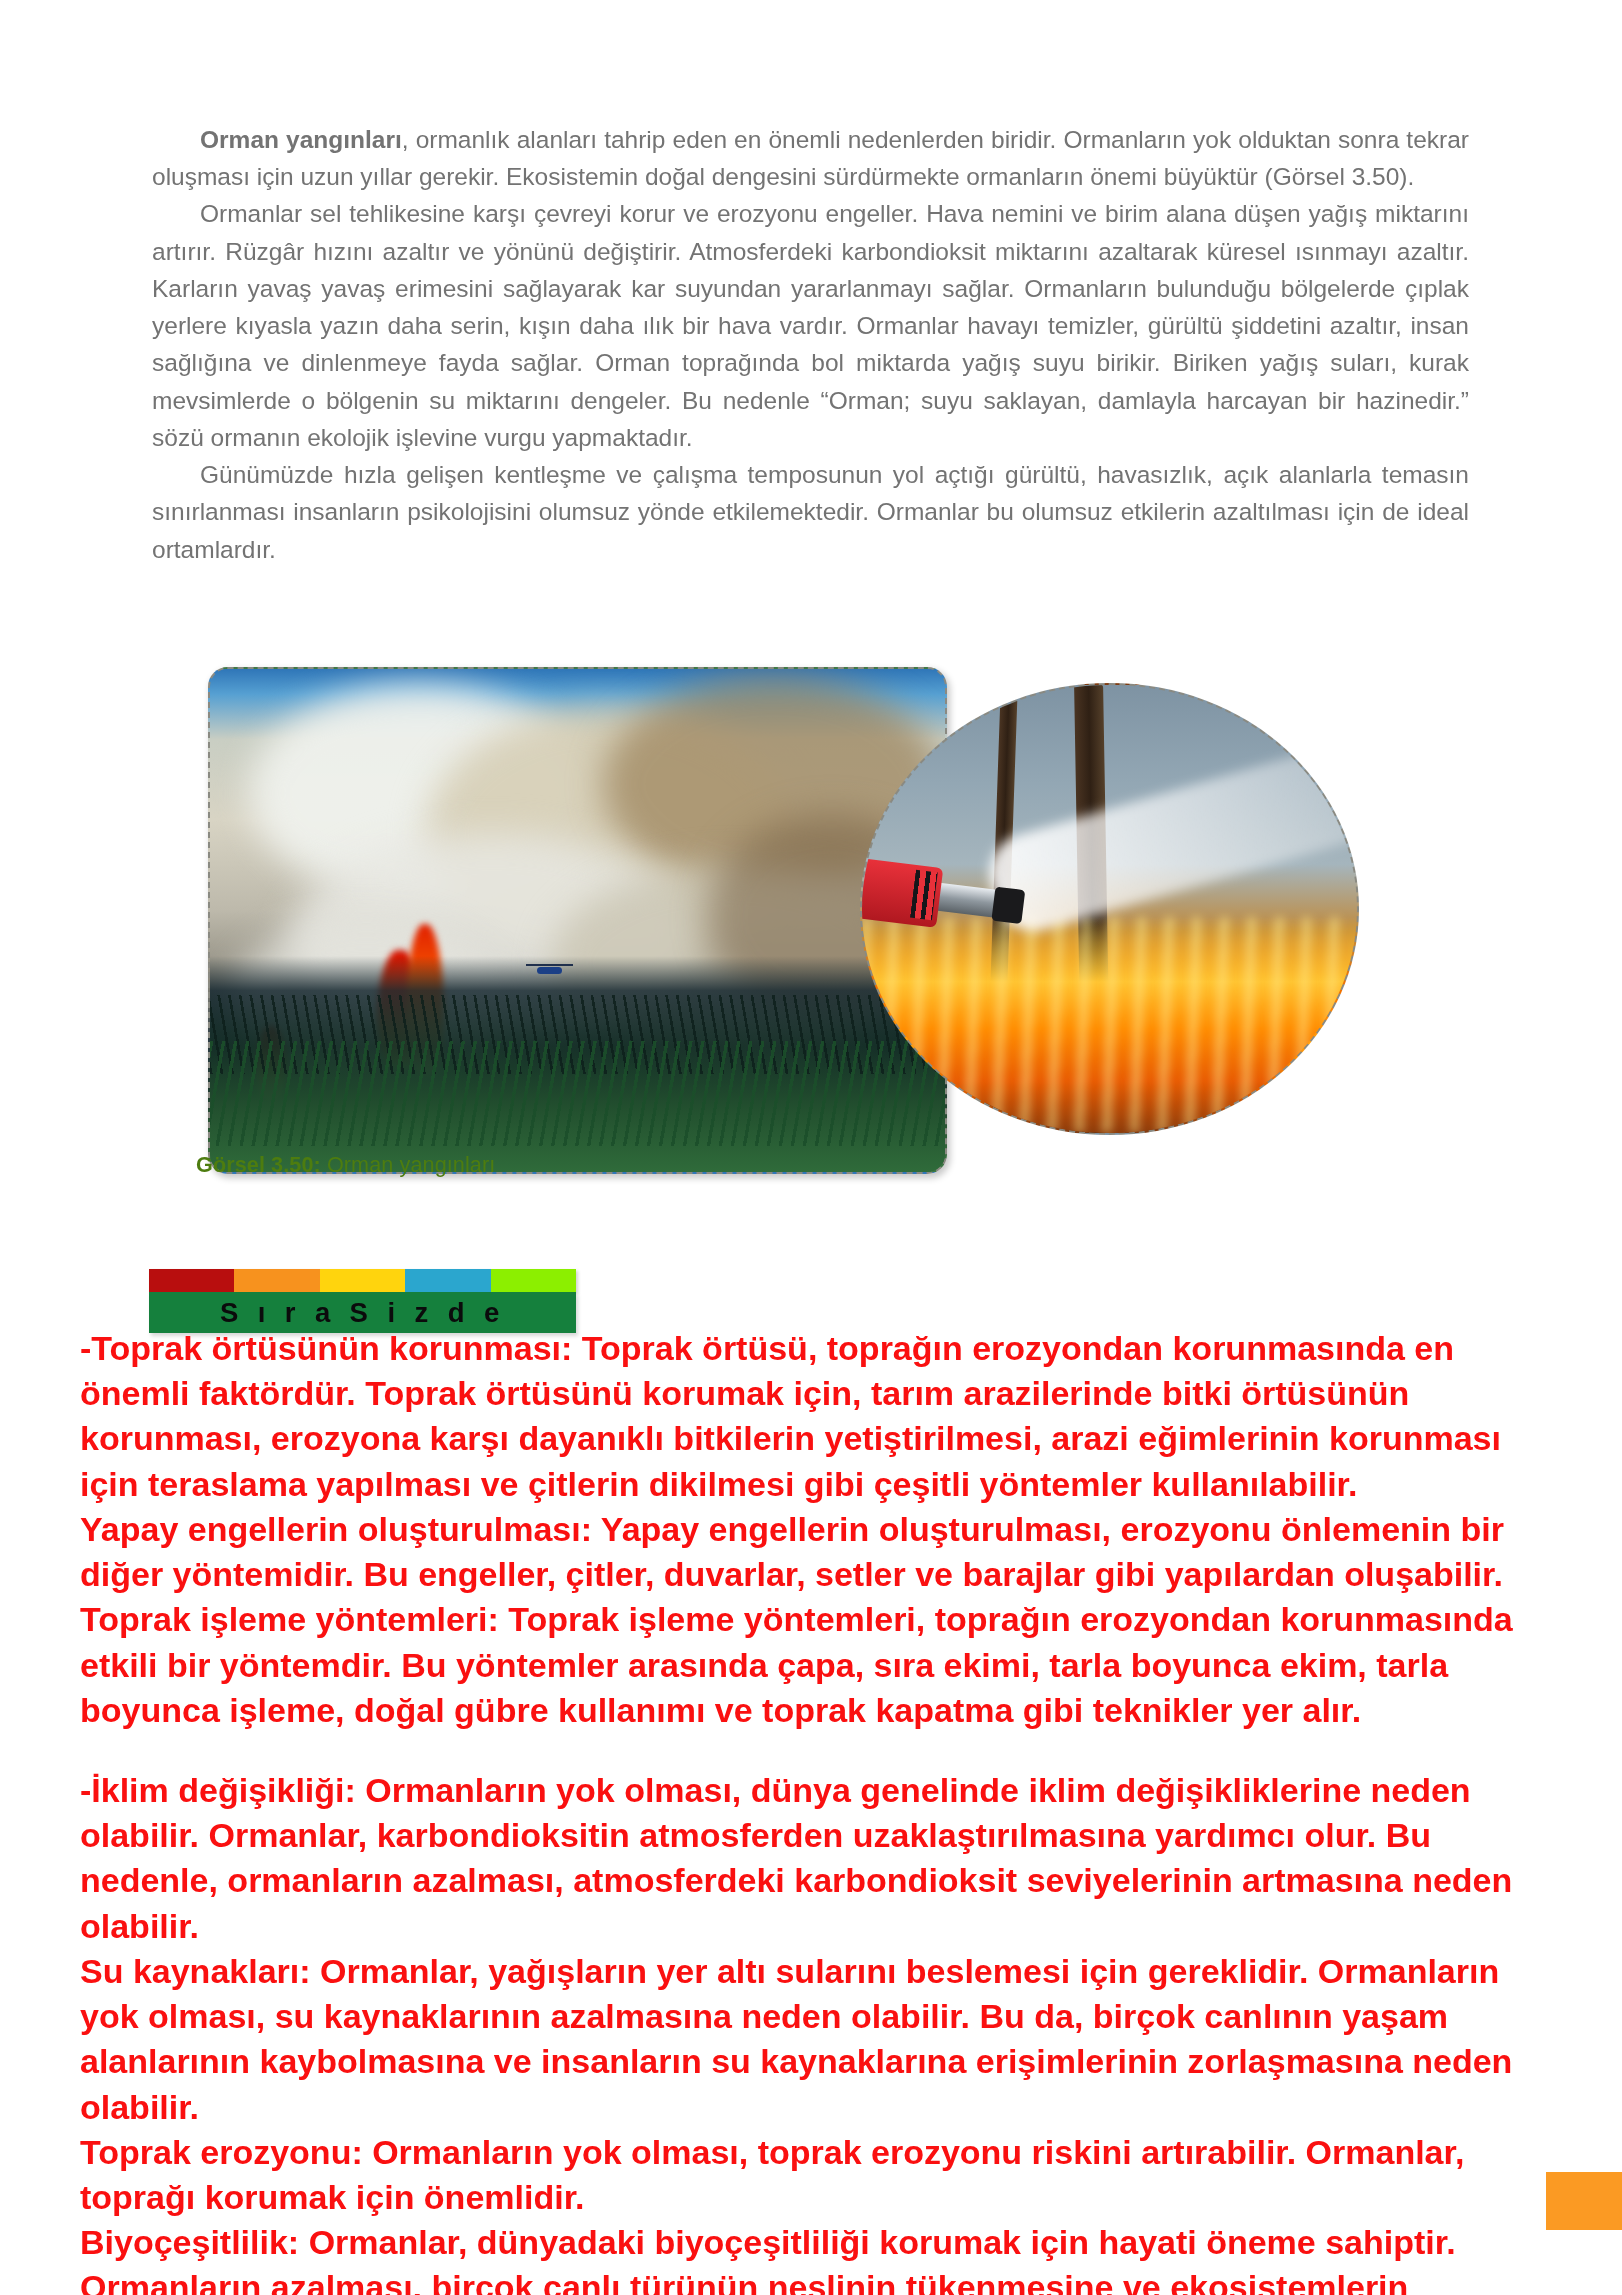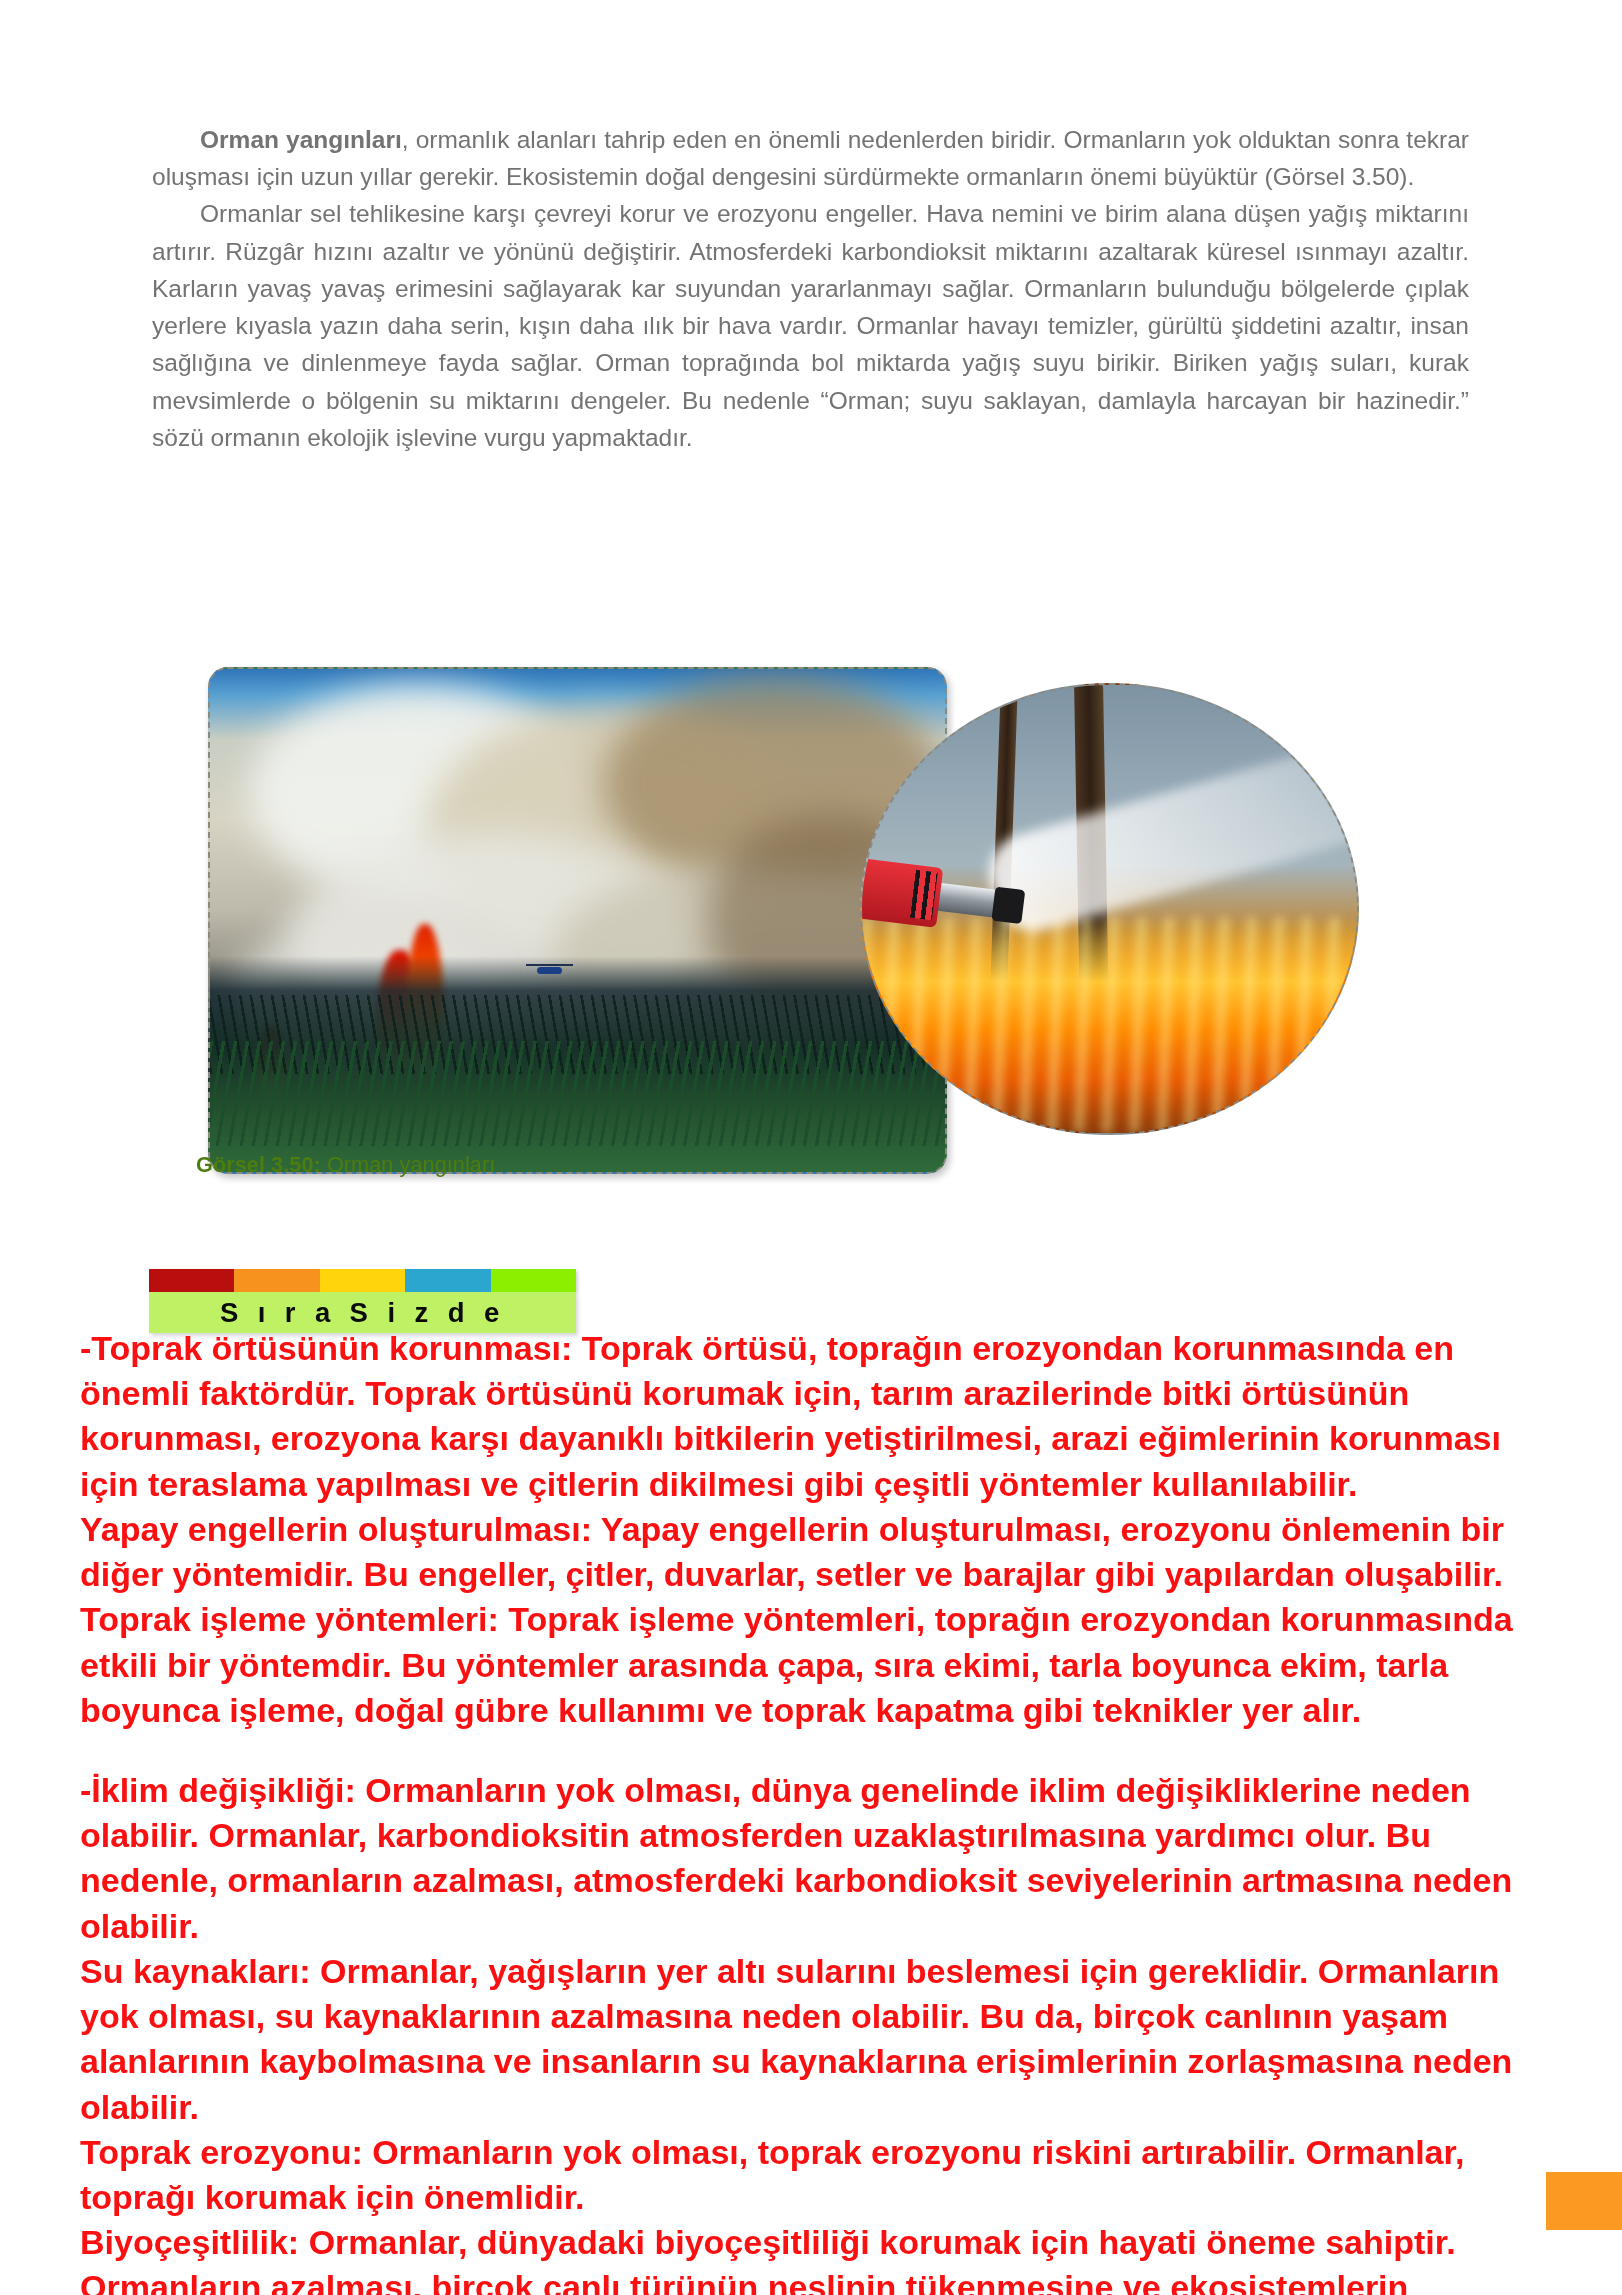--- a/index.html
+++ b/index.html
@@ -239,21 +239,21 @@
   .color-bars {
     display: flex;
     height: 23px;
     width: 427px;
     box-shadow: 2px 2px 3.3px rgba(0,0,0,0.18);
   }
   .color-bars span { flex: 1 1 0; display: block; height: 100%; }
   .sirasizde-label {
     width: 427px;
     height: 41px;
-    background: #bef264;
+    background: #15803d;
     box-shadow: 2px 2.6px 3.9px rgba(0,0,0,0.16);
     display: flex;
     align-items: center;
     justify-content: center;
     font-size: 27.5px;
     font-weight: bold;
     letter-spacing: 5.9px;
     color: #0b0b0c;
     box-sizing: border-box;
   }
@@ -283,20 +283,21 @@
   }
 </style>
 </head>
 <body>
 
 <div class="page">
 
   <div class="body-copy">
     <p><span class="lead-term">Orman yangınları</span><span>, ormanlık alanları tahrip eden en önemli nedenlerden biridir. Ormanların yok olduktan sonra tekrar oluşması için uzun yıllar gerekir. Ekosistemin doğal dengesini sürdürmekte ormanların önemi büyüktür (Görsel 3.50).</span></p>
     <p>Ormanlar sel tehlikesine karşı çevreyi korur ve erozyonu engeller. Hava nemini ve birim alana düşen yağış miktarını artırır. Rüzgâr hızını azaltır ve yönünü değiştirir. Atmosferdeki karbondioksit miktarını azaltarak küresel ısınmayı azaltır. Karların yavaş yavaş erimesini sağlayarak kar suyundan yararlanmayı sağlar. Ormanların bulunduğu bölgelerde çıplak yerlere kıyasla yazın daha serin, kışın daha ılık bir hava vardır. Ormanlar havayı temizler, gürültü şiddetini azaltır, insan sağlığına ve dinlenmeye fayda sağlar. Orman toprağında bol miktarda yağış suyu birikir. Biriken yağış suları, kurak mevsimlerde o bölgenin su miktarını dengeler. Bu nedenle “Orman; suyu saklayan, damlayla harcayan bir hazinedir.” sözü ormanın ekolojik işlevine vurgu yapmaktadır.</p>
+    <p>Günümüzde hızla gelişen kentleşme ve çalışma temposunun yol açtığı gürültü, havasızlık, açık alanlarla temasın sınırlanması insanların psikolojisini olumsuz yönde etkilemektedir. Ormanlar bu olumsuz etkilerin azaltılması için de ideal ortamlardır.</p>
   </div>
 
   <div class="figure-block">
 
     <div class="photo-main">
       <div class="smoke s1"></div>
       <div class="smoke s2"></div>
       <div class="smoke s3"></div>
       <div class="smoke s4"></div>
       <div class="smoke s5"></div>

